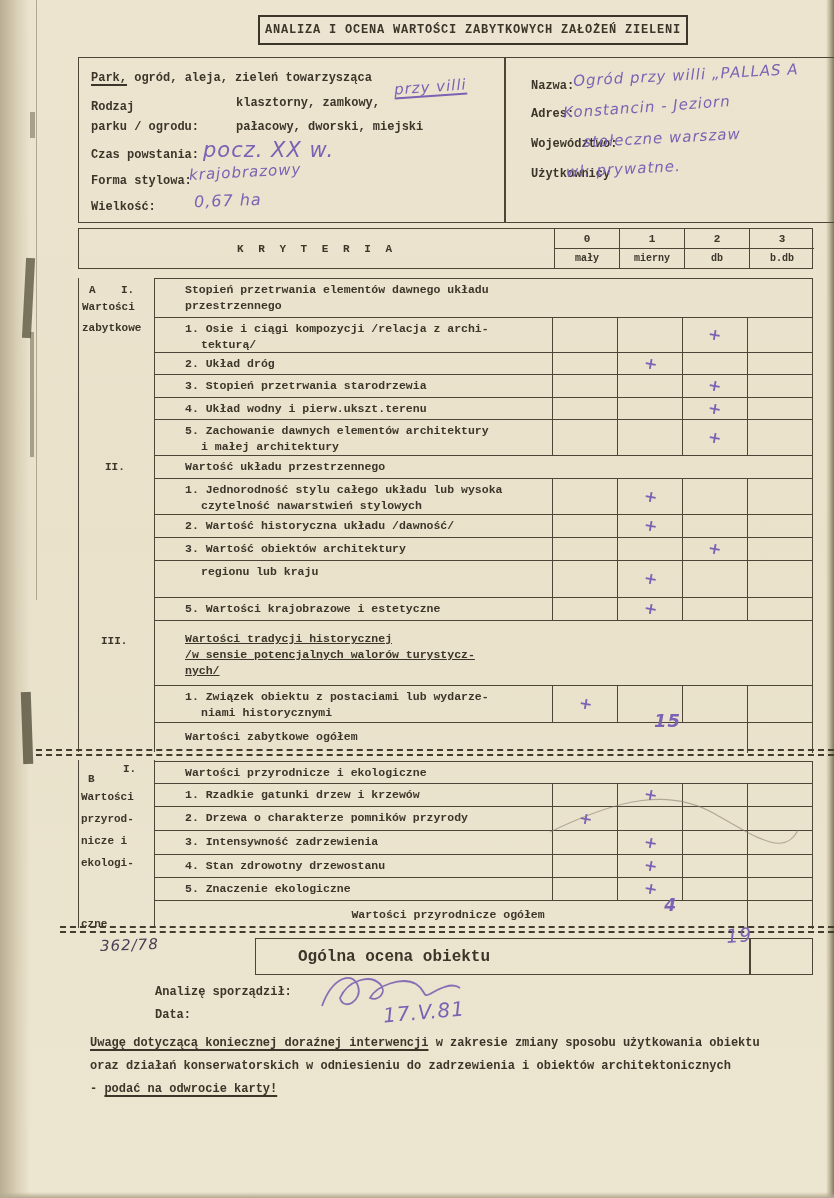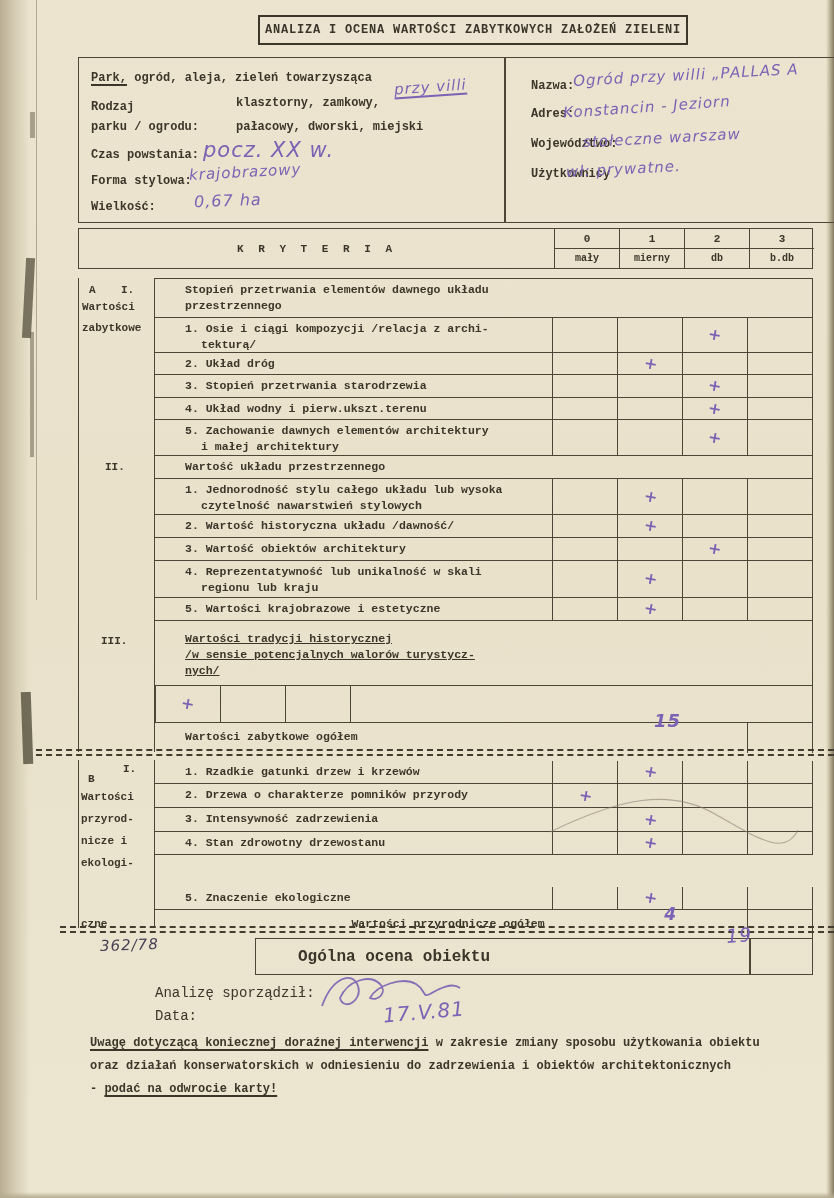--- a/index.html
+++ b/index.html
@@ -78,21 +78,21 @@
   .dash1{left:36px;top:749px;width:798px;}
   .dash2{left:60px;top:926px;width:774px;}
 
   
   .overall-box{position:absolute;left:255px;top:938px;width:558px;height:37px;
     border:1.6px solid #4d4536;display:flex;align-items:center;
     font-size:16px;font-weight:700;padding-left:42px;}
   .ov-line{position:absolute;left:493px;top:0;bottom:0;width:1.6px;background:#4d4536;}
 
   
-  .ft-label{position:absolute;font-size:14px;font-weight:400;white-space:nowrap;}
+  .ft-label{position:absolute;font-size:12px;font-weight:700;white-space:nowrap;}
   .note{position:absolute;left:90px;top:1032px;width:720px;font-size:12px;font-weight:700;line-height:23px;}
   .pencil{color:#474156;}
   svg{position:absolute;overflow:visible;}
 </style>
 </head>
 <body>
 
 <div class="paper">
 
   <div class="edge-left"></div>
@@ -320,21 +320,20 @@
           </div>
         <div class="sc">
             <span class="mk">+</span>
           </div>
         <div class="sc">
             <span class="mk"></span>
           </div>
       </div>
       <div class="t-row" style="height:37px;">
         <div class="crit">
-            <div>4. Reprezentatywność lub unikalność w skali</div>
             <div class="indent">regionu lub kraju</div>
           </div>
         <div class="sc">
             <span class="mk"></span>
           </div>
         <div class="sc">
             <span class="mk">+</span>
           </div>
         <div class="sc">
             <span class="mk"></span>
@@ -363,20 +362,24 @@
 
       <div class="t-row" style="height:65px;text-decoration:underline;">
         <div class="crit-full" style="padding-top:10px;">
             <div>Wartości tradycji historycznej</div>
             <div>/w sensie potencjalnych walorów turystycz-</div>
             <div>nych/</div>
           </div>
       </div>
 
       <div class="t-row" style="height:37px;">
+        <div class="crit">
+            <div>1. Związek obiektu z postaciami lub wydarze-</div>
+            <div class="indent">niami historycznymi</div>
+          </div>
         <div class="sc">
             <span class="mk">+</span>
           </div>
         <div class="sc">
             <span class="mk"></span>
           </div>
         <div class="sc">
             <span class="mk"></span>
           </div>
         <div class="sc">
@@ -387,20 +390,23 @@
       <div class="t-row no-bb" style="height:30px;">
         <div class="crit-wide">
           <span>Wartości zabytkowe ogółem</span>
           <span class="hw total-val" style="right:66px;top:-10px;">15</span>
         </div>
         <div class="sc-total"></div>
       </div>
 
       <div class="rows-gap"></div>
 
+      <div class="t-row" style="height:23px;border-top:1.6px solid #4d4536;">
+        <div class="crit-full">Wartości przyrodnicze i ekologiczne</div>
+      </div>
 
       <div class="t-row" style="height:23px;">
         <div class="crit">
             <div>1. Rzadkie gatunki drzew i krzewów</div>
           </div>
         <div class="sc">
             <span class="mk"></span>
           </div>
         <div class="sc">
             <span class="mk">+</span>
@@ -456,21 +462,21 @@
         <div class="sc">
             <span class="mk">+</span>
           </div>
         <div class="sc">
             <span class="mk"></span>
           </div>
         <div class="sc">
             <span class="mk"></span>
           </div>
       </div>
-      <div class="t-row" style="height:23px;margin-top:32px;">
+      <div class="t-row" style="height:23px;">
         <div class="crit">
             <div>5. Znaczenie ekologiczne</div>
           </div>
         <div class="sc">
             <span class="mk"></span>
           </div>
         <div class="sc">
             <span class="mk">+</span>
           </div>
         <div class="sc">

